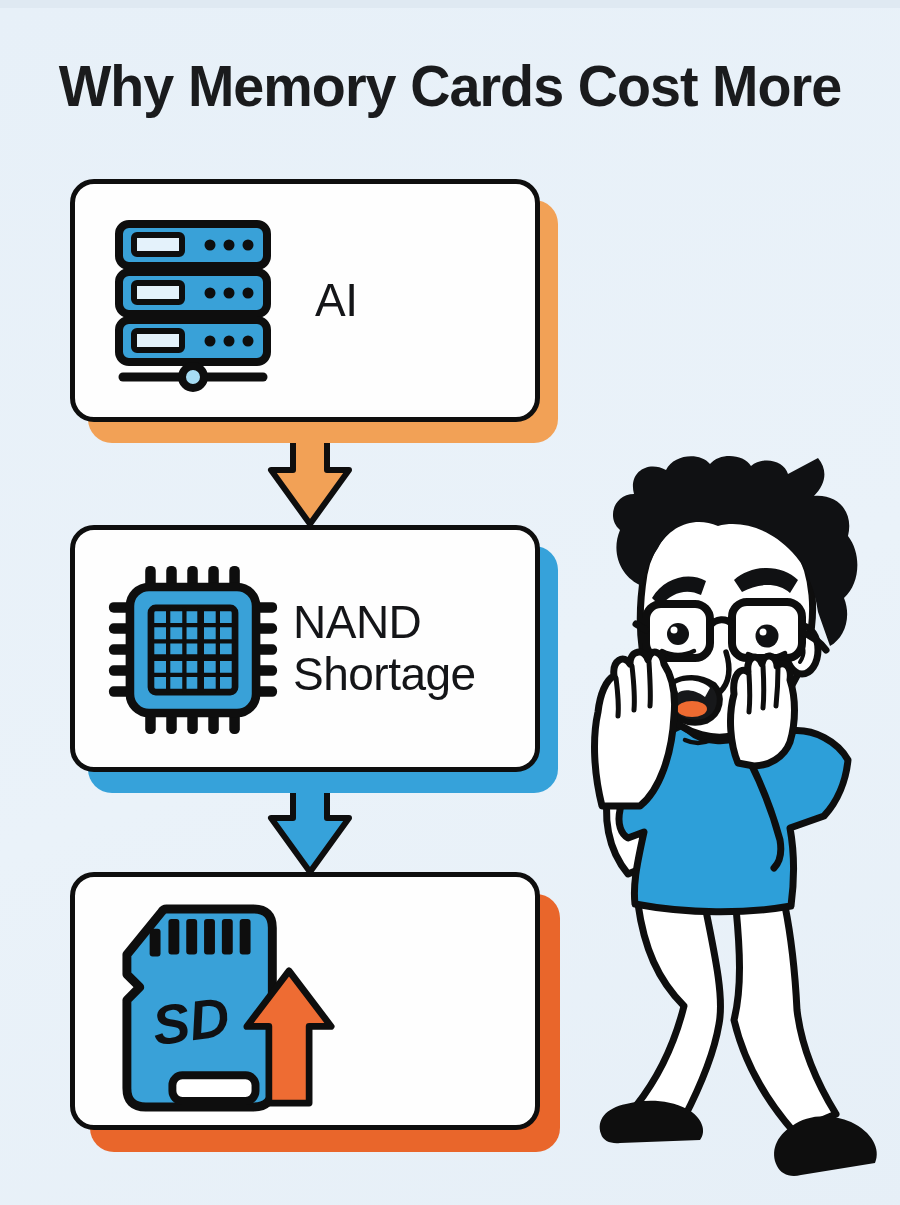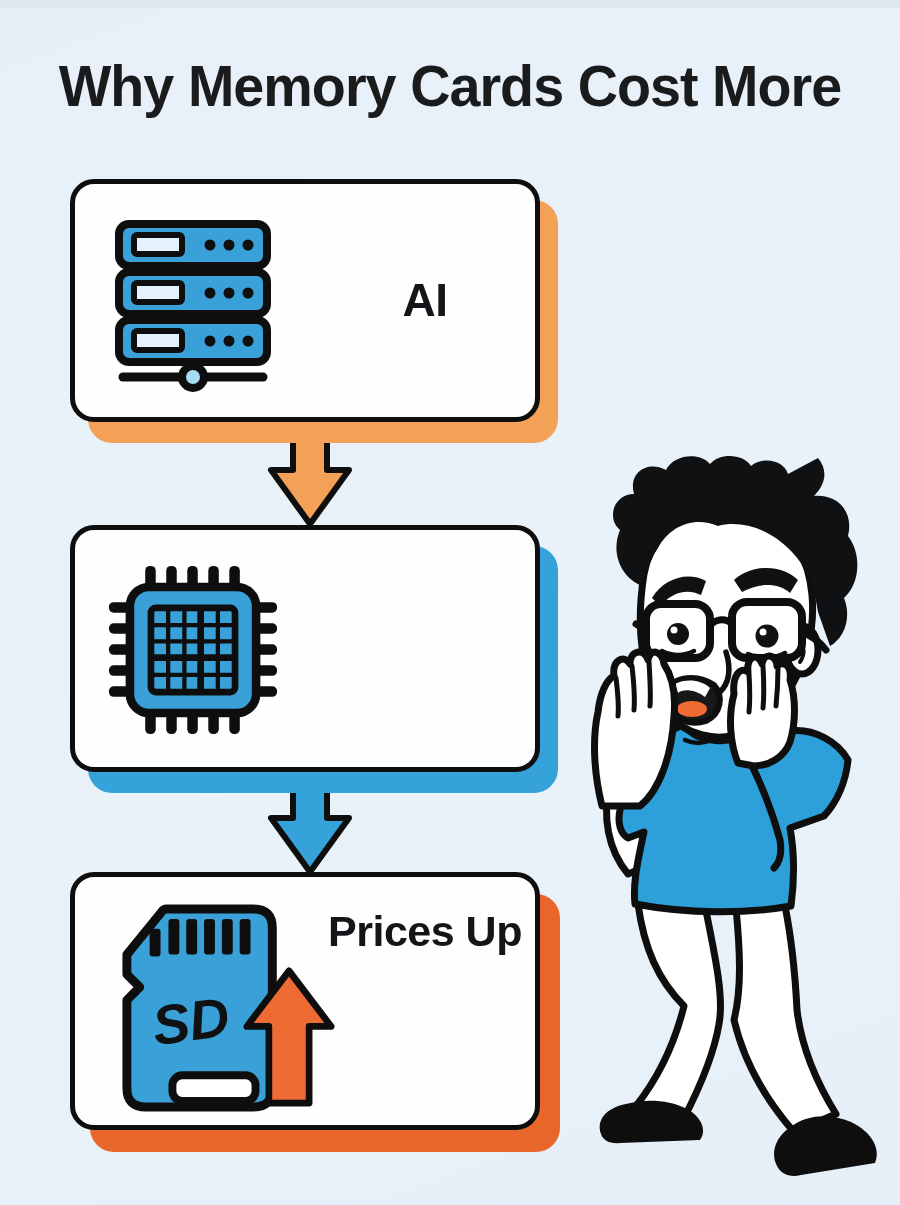--- a/index.html
+++ b/index.html
@@ -19,21 +19,21 @@
     border:5px solid #0e0e0e;border-radius:24px;box-sizing:border-box;z-index:2;
   }
   .box1{top:171px;height:243px;box-shadow:18px 21px 0 0 var(--c1);}
   .box2{top:517px;height:247px;box-shadow:18px 21px 0 0 var(--c2);}
   .box3{top:864px;height:258px;box-shadow:20px 22px 0 0 var(--c3);}
   .flow-arrow{position:absolute;left:267px;width:86px;height:116px;z-index:1;}
   .fa1{top:404px;} .fa2{top:752px;}
   .icon-svg{position:absolute;}
   .label{
     position:absolute;display:flex;flex-direction:column;justify-content:center;
-    align-items:center;top:0;bottom:0;color:#141518;font-weight:700;
+    align-items:flex-start;top:0;bottom:0;color:#141518;font-weight:400;
     font-size:46px;line-height:1.13;text-align:center;letter-spacing:-0.5px;
   }
   .label-1{left:240px;width:220px;}
   .label-2{left:218px;width:230px;}
   .label-3{left:242px;width:216px;top:30px;bottom:auto;display:block;}
   .label-3 .line-sm{font-size:43px;display:block;}
   .label-3 .line-xl{font-size:104px;line-height:1.02;letter-spacing:-2px;display:block;margin-top:4px;}
   .character{position:absolute;left:588px;top:446px;width:302px;height:748px;z-index:3;}
 </style>
 </head>
@@ -115,41 +115,44 @@
           <path d="M116 46 L116 134"></path>
         <path d="M46 64 L134 64"></path>
           <path d="M46 81 L134 81"></path>
           <path d="M46 116 L134 116"></path>
       </g>
       <g stroke="#0e0e0e" stroke-width="7">
         <path d="M98 46 L98 134"></path>
           <path d="M46 98 L134 98"></path>
       </g>
     </svg>
+    <div class="label label-2">
+      <span>NAND</span>
+      <span>Shortage</span>
+    </div>
   </div>
 
   <div class="box box3">
     <svg class="icon-svg" style="left:42px;top:26px;width:186px;height:210px;" viewBox="0 0 188 212">
       <path d="M50 6 L138 6 Q157 6 157 25 L157 187 Q157 206 138 206 L29 206 Q10 206 10 187 L10 98 L23 85 L10 72 L10 52 L45 9 Q47 6 50 6 Z" fill="#39A1D8" stroke="#0e0e0e" stroke-width="9" stroke-linejoin="round"></path>
       <g fill="#0e0e0e">
         <rect x="33" y="26" width="11" height="28" rx="3"></rect>
         <rect x="52" y="16" width="11" height="36" rx="3"></rect>
         <rect x="70" y="16" width="11" height="36" rx="3"></rect>
         <rect x="88" y="16" width="11" height="36" rx="3"></rect>
         <rect x="106" y="16" width="11" height="36" rx="3"></rect>
         <rect x="124" y="16" width="11" height="36" rx="3"></rect>
       </g>
       <rect x="56" y="174" width="84" height="26" rx="10" fill="#ffffff" stroke="#0e0e0e" stroke-width="8"></rect>
       <text x="36" y="138" font-size="56" font-weight="700" font-style="italic" fill="#101113" font-family="Liberation Sans, sans-serif" transform="rotate(-8 80 120)">SD</text>
     </svg>
     <svg class="icon-svg" style="left:168px;top:88px;width:92px;height:144px;z-index:4;" viewBox="0 0 96 148">
       <path d="M48 5 L92 63 L69 63 L69 143 L27 143 L27 63 L4 63 Z" fill="#EE6C33" stroke="#0e0e0e" stroke-width="7" stroke-linejoin="round"></path>
     </svg>
     <div class="label label-3">
-      <span class="line-sm">Prices Up</span>
     </div>
   </div>
 
   <svg class="character" viewBox="0 0 302 748">
     <g stroke-linejoin="round" stroke-linecap="round">
 
       <path d="M22 332 C14 362 20 396 40 420 L84 402 C72 380 68 356 70 336 Z" fill="#ffffff" stroke="#0e0e0e" stroke-width="7"></path>
 
       <path d="M50 450 C56 494 70 526 96 552 C86 592 70 624 48 652 L96 664 C113 631 126 600 131 570 C136 544 128 506 117 452 Z" fill="#ffffff" stroke="#0e0e0e" stroke-width="7"></path>
       <path d="M148 454 C152 496 154 534 146 566 C156 608 178 646 206 678 L248 660 C227 626 213 590 209 556 C207 516 203 482 197 452 Z" fill="#ffffff" stroke="#0e0e0e" stroke-width="7"></path>

